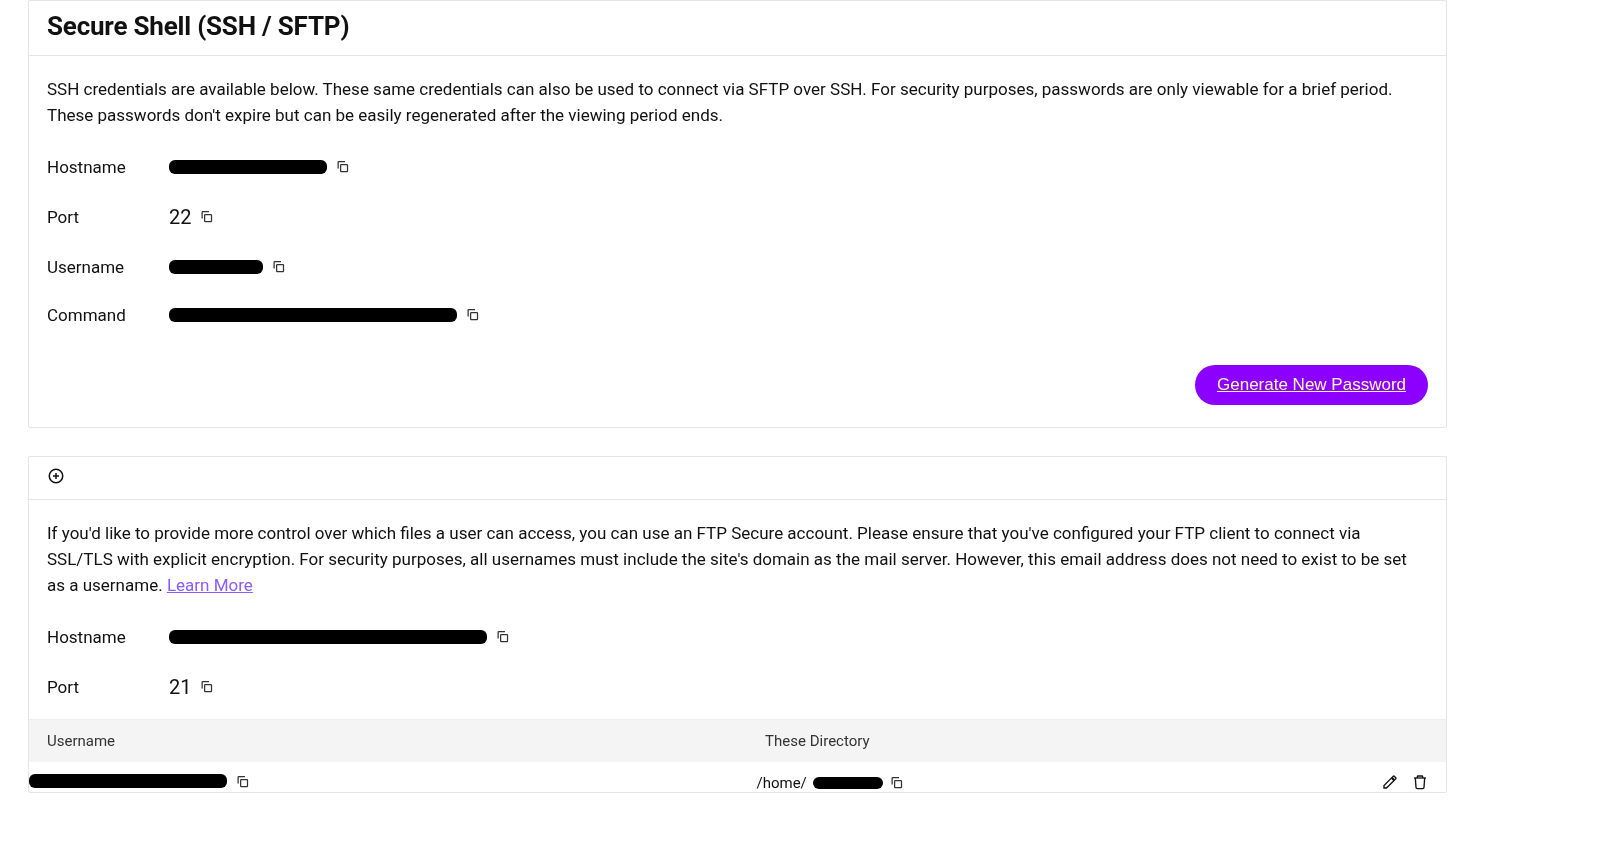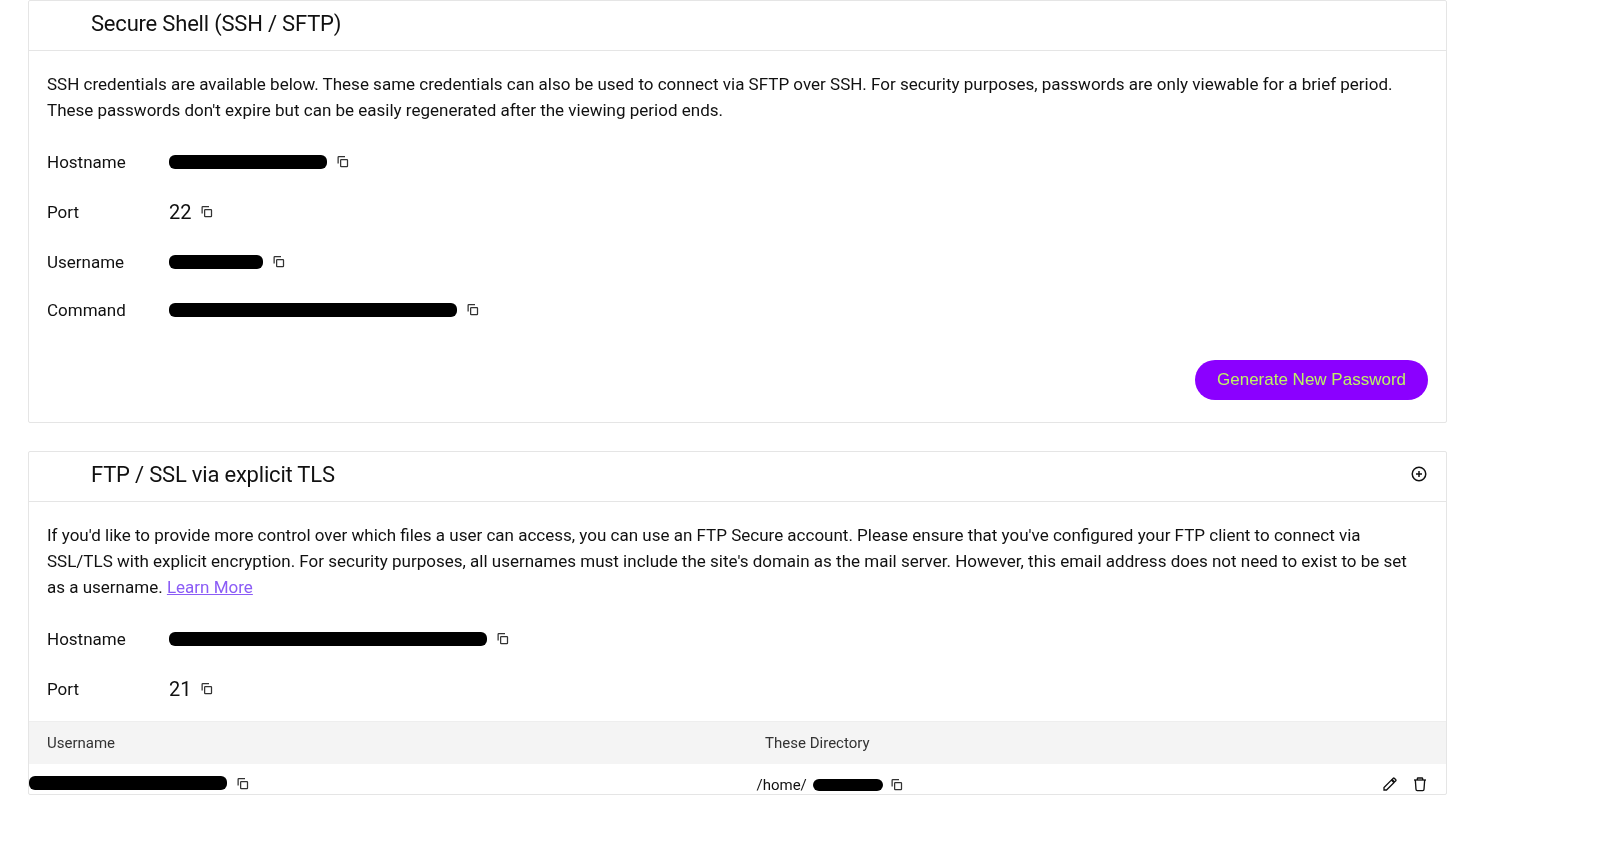--- a/index.html
+++ b/index.html
@@ -22,24 +22,23 @@
     background: #fff;
   }
   .panel-header {
     display: flex;
     align-items: center;
     justify-content: space-between;
     padding: 10px 18px 14px 18px;
     border-bottom: 1px solid #e5e5e5;
   }
   .panel-title {
-    font-size: 22px;
-    font-weight: 400;
+    font-size: 26px;
+    font-weight: 700;
     letter-spacing: -0.2px;
-    margin-left: 44px;
   }
   .panel-body {
     padding: 20px 18px 22px 18px;
   }
   .panel-desc {
     font-size: 17px;
     line-height: 1.55;
     color: #111;
     margin-bottom: 28px;
   }
@@ -83,27 +82,28 @@
     color: #333;
   }
   .copy-icon svg { width: 15px; height: 15px; }
   .btn-row {
     display: flex;
     justify-content: flex-end;
     margin-top: 40px;
   }
   .btn-primary {
     background: #8b00ff;
-    color: #bef264;
+    color: #fef9c3;
     border: none;
     border-radius: 999px;
     padding: 10px 22px;
     font-size: 17px;
     font-weight: 500;
     cursor: pointer;
+    text-decoration: underline;
   }
   .add-icon {
     display: inline-flex;
     cursor: pointer;
     color: #111;
   }
   .add-icon svg { width: 18px; height: 18px; }
   
   .ftp-table-head {
     display: flex;
@@ -195,21 +195,20 @@
       </div>
 
       <div class="btn-row">
         <button class="btn-primary">Generate New Password</button>
       </div>
     </div>
   </div>
 
   <div class="panel" style="margin-bottom:0">
     <div class="panel-header">
-      <div class="panel-title">FTP / SSL via explicit TLS</div>
       <span class="add-icon">
         <svg viewBox="0 0 24 24" fill="none" stroke="currentColor" stroke-width="2">
             <circle cx="12" cy="12" r="9"></circle>
             <line x1="12" y1="8" x2="12" y2="16"></line>
             <line x1="8" y1="12" x2="16" y2="12"></line>
           </svg>
       </span>
     </div>
     <div class="panel-body" style="padding-bottom:10px">
       <p class="panel-desc">

